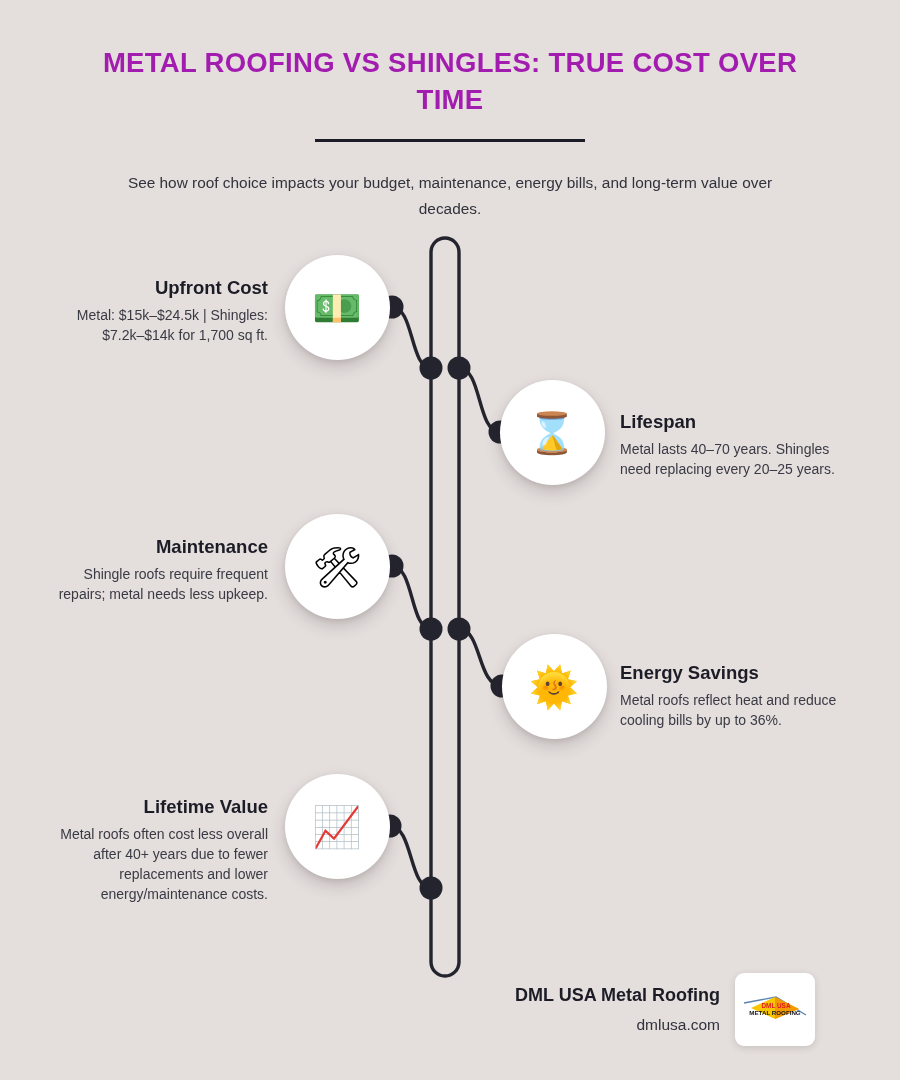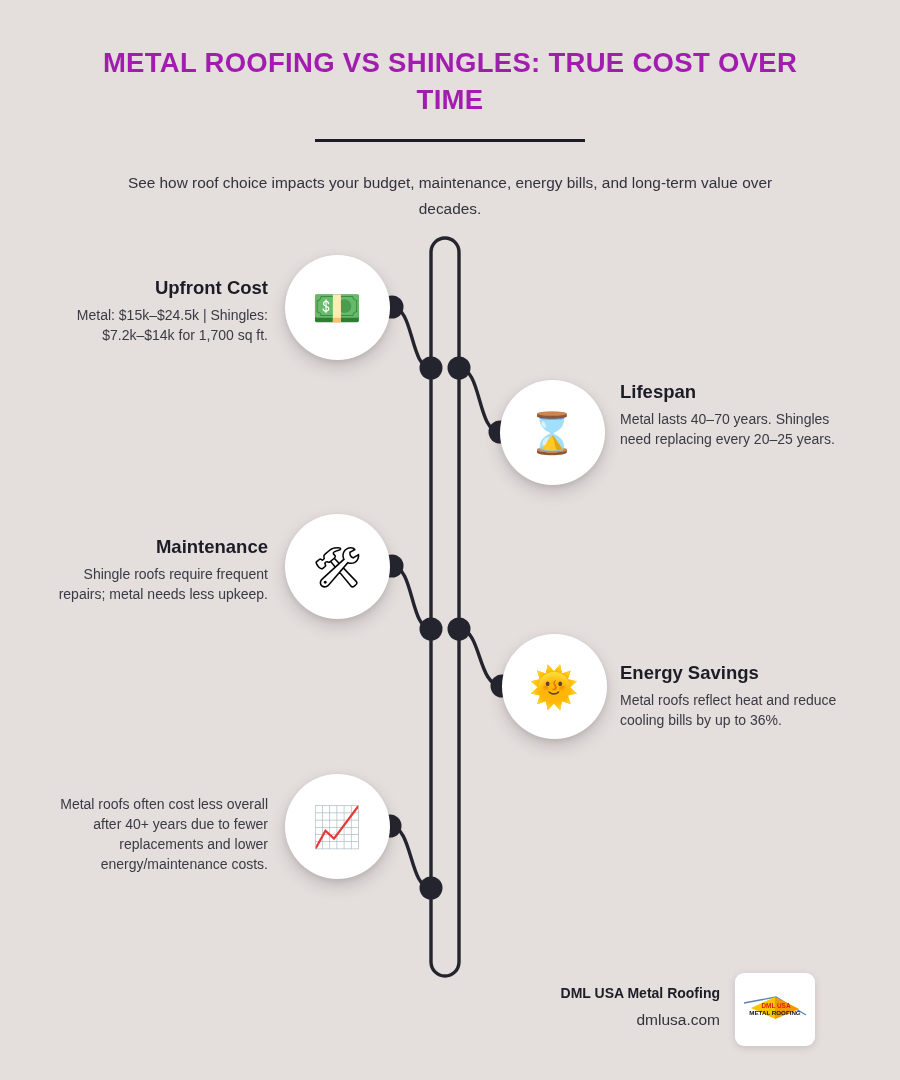--- a/index.html
+++ b/index.html
@@ -103,21 +103,21 @@
   
   .footer-text {
     position: absolute;
     left: 420px;
     top: 984px;
     width: 300px;
     text-align: right;
   }
 
   .brand {
-    font-size: 14px;
+    font-size: 18px;
     font-weight: 700;
     color: #1c1c26;
     line-height: 1.3;
   }
 
   .site {
     margin-top: 8px;
     font-size: 15.5px;
     color: #32323c;
     line-height: 1.3;
@@ -178,21 +178,21 @@
   <div class="step">
     <div class="bubble" style="left:285px; top:255px;">💵</div>
     <div class="txt left" style="left:48px; top:276px; width:220px;">
       <div class="step-title">Upfront Cost</div>
       <div class="step-body">Metal: $15k–$24.5k | Shingles: $7.2k–$14k for 1,700 sq ft.</div>
     </div>
   </div>
 
   <div class="step">
     <div class="bubble" style="left:500px; top:380px;">⌛</div>
-    <div class="txt right" style="left:620px; top:380px; width:222px;">
+    <div class="txt right" style="left:620px; top:410px; width:222px;">
       <div class="step-title">Lifespan</div>
       <div class="step-body">Metal lasts 40–70 years. Shingles need replacing every 20–25 years.</div>
     </div>
   </div>
 
   <div class="step">
     <div class="bubble" style="left:285px; top:514px;">🛠</div>
     <div class="txt left" style="left:48px; top:535px; width:220px;">
       <div class="step-title">Maintenance</div>
       <div class="step-body">Shingle roofs require frequent repairs; metal needs less upkeep.</div>
@@ -203,20 +203,21 @@
     <div class="bubble" style="left:502px; top:634px;">🌞</div>
     <div class="txt right" style="left:620px; top:661px; width:224px;">
       <div class="step-title">Energy Savings</div>
       <div class="step-body">Metal roofs reflect heat and reduce cooling bills by up to 36%.</div>
     </div>
   </div>
 
   <div class="step">
     <div class="bubble" style="left:285px; top:774px;">📈</div>
     <div class="txt left" style="left:38px; top:795px; width:230px;">
+      <div class="step-title">Lifetime Value</div>
       <div class="step-body">Metal roofs often cost less overall after 40+ years due to fewer replacements and lower energy/maintenance costs.</div>
     </div>
   </div>
 
   <div class="footer-text">
     <div class="brand">DML USA Metal Roofing</div>
     <div class="site">dmlusa.com</div>
   </div>
 
   <div class="logo-tile">

